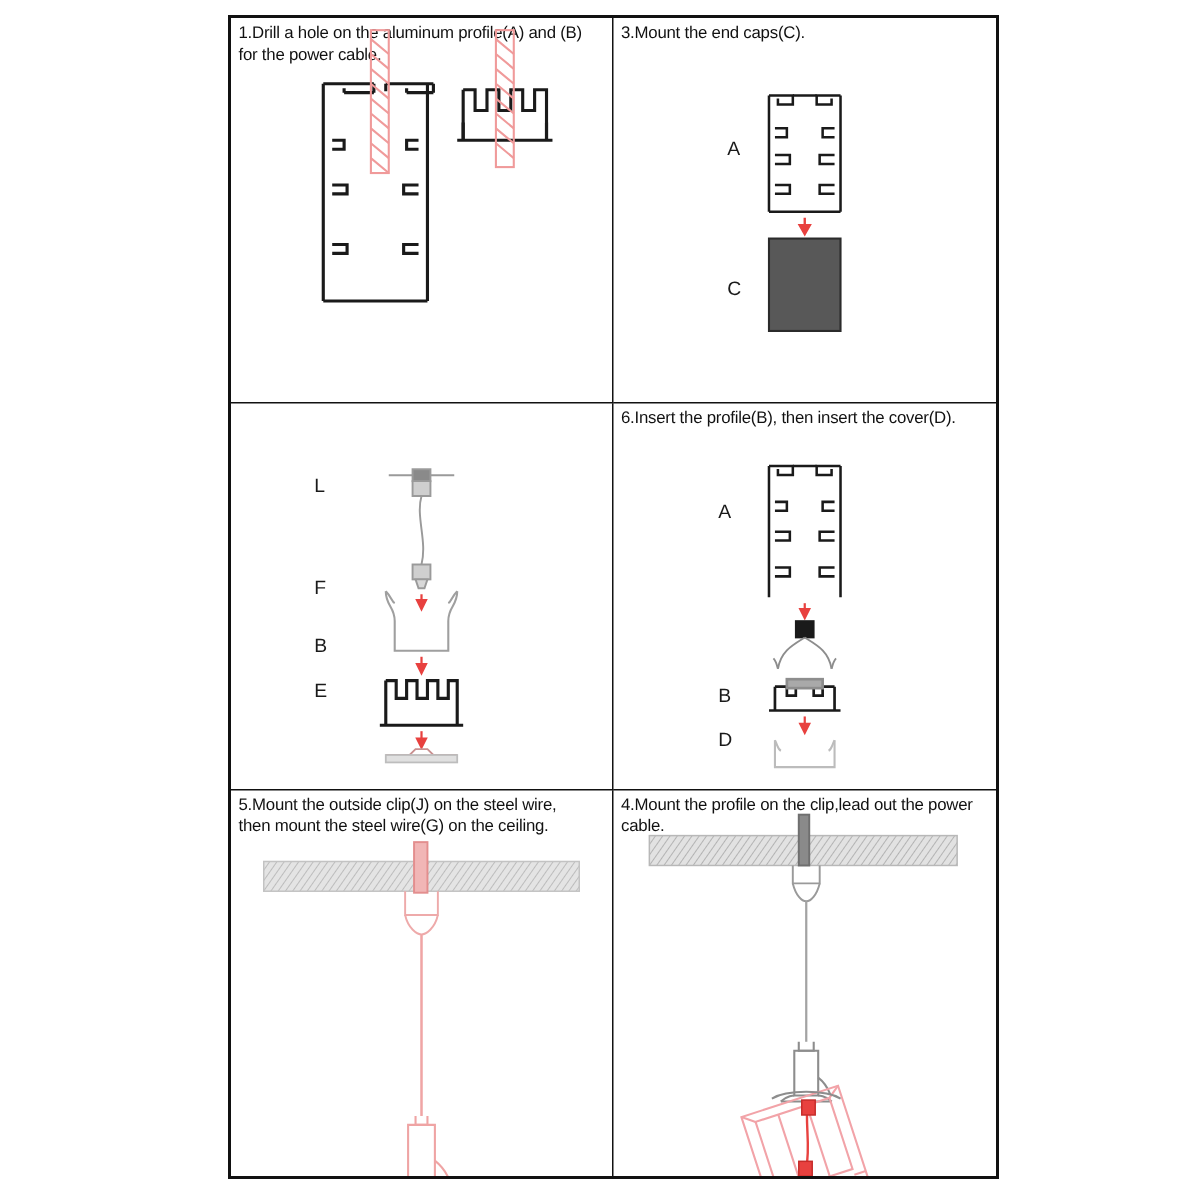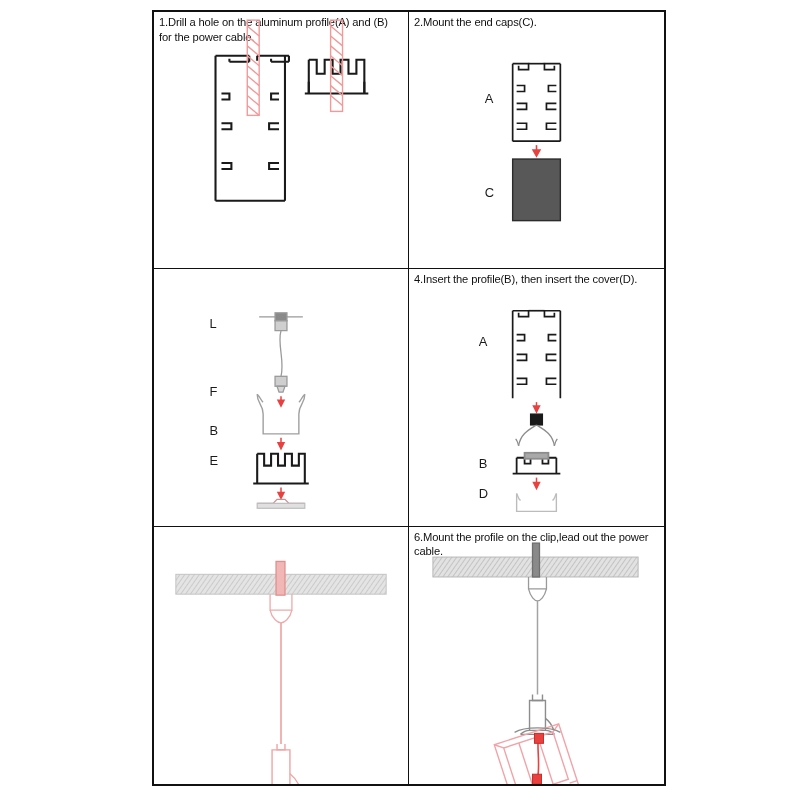--- a/index.html
+++ b/index.html
@@ -88,21 +88,21 @@
         <path d="M156,70 L156,82 M212,70 L212,82"></path>
       </g>
       <g stroke="#f09a9a" stroke-width="1.4" fill="none">
         <rect x="178" y="8" width="12" height="92"></rect>
         <path d="M178,14 L190,24 M178,24 L190,34 M178,34 L190,44 M178,44 L190,54 M178,54 L190,64 M178,64 L190,74 M178,74 L190,84 M178,84 L190,94"></path>
       </g>
     </svg>
   </div>
 
   <div class="cell bb">
-    <div class="caption">2.Mount the end caps(C).</div>
+    <div class="caption">3.Mount the end caps(C).</div>
     <svg class="fig" viewBox="0 0 256 258">
       <g fill="none" stroke="#1a1a1a" stroke-width="1.7">
         <path d="M104,52 L104,130 M152,52 L152,130 M104,130 L152,130"></path>
         <path d="M104,52 L120,52 L120,58 L110,58 L110,54"></path>
         <path d="M152,52 L136,52 L136,58 L146,58 L146,54"></path>
         <path d="M120,52 L136,52"></path>
         <path d="M108,74 L116,74 L116,80 L108,80"></path>
         <path d="M148,74 L140,74 L140,80 L148,80"></path>
         <path d="M108,92 L118,92 L118,98 L108,98"></path>
         <path d="M148,92 L138,92 L138,98 L148,98"></path>
@@ -155,21 +155,21 @@
         <rect x="104" y="236" width="48" height="5" fill="#e0e0e0" stroke="#bdbdbd"></rect>
       </g>
       <text x="56" y="59" font-family="Liberation Sans, sans-serif" font-size="13" fill="#1a1a1a">L</text>
       <text x="56" y="128" font-family="Liberation Sans, sans-serif" font-size="13" fill="#1a1a1a">F</text>
       <text x="56" y="167" font-family="Liberation Sans, sans-serif" font-size="13" fill="#1a1a1a">B</text>
       <text x="56" y="197" font-family="Liberation Sans, sans-serif" font-size="13" fill="#1a1a1a">E</text>
     </svg>
   </div>
 
   <div class="cell bb">
-    <div class="caption">4.Insert the profile(B), then insert the cover(D).</div>
+    <div class="caption">6.Insert the profile(B), then insert the cover(D).</div>
     <svg class="fig" viewBox="0 0 256 258">
       <g fill="none" stroke="#1a1a1a" stroke-width="1.7">
         <path d="M104,42 L104,130 M152,42 L152,130"></path>
         <path d="M104,42 L120,42 L120,48 L110,48 L110,44"></path>
         <path d="M152,42 L136,42 L136,48 L146,48 L146,44"></path>
         <path d="M120,42 L136,42"></path>
         <path d="M108,66 L116,66 L116,72 L108,72"></path>
         <path d="M148,66 L140,66 L140,72 L148,72"></path>
         <path d="M108,86 L118,86 L118,92 L108,92"></path>
         <path d="M148,86 L138,86 L138,92 L148,92"></path>
@@ -203,20 +203,22 @@
         <path d="M108,226 C110,230 110,232 112,233"></path>
         <path d="M148,226 C146,230 146,232 144,233"></path>
       </g>
       <text x="70" y="77" font-family="Liberation Sans, sans-serif" font-size="13" fill="#1a1a1a">A</text>
       <text x="70" y="200" font-family="Liberation Sans, sans-serif" font-size="13" fill="#1a1a1a">B</text>
       <text x="70" y="230" font-family="Liberation Sans, sans-serif" font-size="13" fill="#1a1a1a">D</text>
     </svg>
   </div>
 
   <div class="cell br">
+    <div class="caption">5.Mount the outside clip(J) on the steel wire,
+then mount the steel wire(G) on the ceiling.</div>
     <svg class="fig" viewBox="0 0 256 258">
       <defs>
         <pattern id="hatch5" width="4" height="4" patternUnits="userSpaceOnUse" patternTransform="rotate(35)">
           <rect width="4" height="4" fill="#e4e4e4"></rect>
           <path d="M0,0 L0,4" stroke="#b4b4b4" stroke-width="1.1"></path>
         </pattern>
       </defs>
       <rect x="22" y="47" width="212" height="20" fill="url(#hatch5)" stroke="#c3c3c3" stroke-width="1"></rect>
       <g stroke="#e38e8e" stroke-width="1.3" fill="#f1b6b6">
         <rect x="123" y="34" width="9" height="34"></rect>
@@ -231,21 +233,21 @@
         <path d="M119,224 L119,264 L137,264 L137,224 Z"></path>
         <path d="M137,248 C142,252 145,256 147,262"></path>
         <path d="M110,268 C114,264 119,264 119,264"></path>
         <path d="M146,268 C142,264 137,264 137,264"></path>
         <path d="M110,268 L146,268"></path>
       </g>
     </svg>
   </div>
 
   <div class="cell">
-    <div class="caption">6.Mount the profile on the clip,lead out the power
+    <div class="caption">4.Mount the profile on the clip,lead out the power
 cable.</div>
     <svg class="fig" viewBox="0 0 256 258">
       <defs>
         <pattern id="hatch6" width="4" height="4" patternUnits="userSpaceOnUse" patternTransform="rotate(35)">
           <rect width="4" height="4" fill="#e2e2e2"></rect>
           <path d="M0,0 L0,4" stroke="#a9a9a9" stroke-width="1.1"></path>
         </pattern>
       </defs>
       <rect x="24" y="30" width="206" height="20" fill="url(#hatch6)" stroke="#b8b8b8" stroke-width="1"></rect>
       <g stroke="#6f6f6f" stroke-width="1.3" fill="#8a8a8a">

